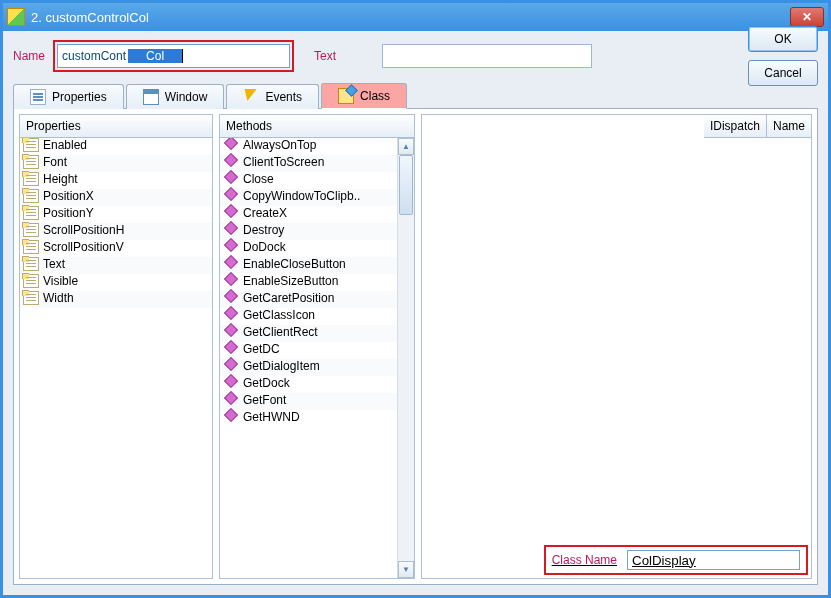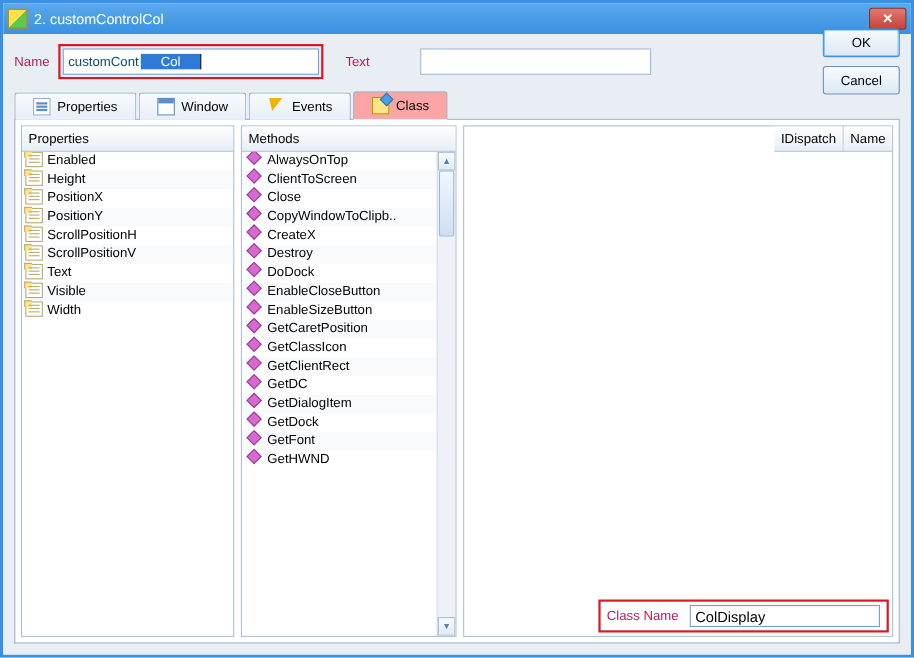--- a/index.html
+++ b/index.html
@@ -56,21 +56,21 @@
   .scrollbar { position:absolute; right:0; top:0; bottom:0; width:17px; background:#eef2f6; border-left:1px solid #d4dee9; display:flex; flex-direction:column; }
   .scroll-btn { height:17px; background:linear-gradient(#f7fbfe,#e0eaf3); border:1px solid #aebfd4; display:flex; align-items:center; justify-content:center; font-size:8px; color:#5b7fa6; cursor:pointer; }
   .scroll-track { flex:1; position:relative; }
   .scroll-thumb { position:absolute; left:1px; right:1px; top:0; height:60px; background:linear-gradient(#f0f6fc,#cfdff0); border:1px solid #9cb8d9; border-radius:2px; cursor:pointer; }
 
   .colbody { display:flex; flex-direction:column; height:100%;align-items:flex-end; }
   .colheaders { display:flex; }
   .colheaders .listhead { flex:1; border-right:1px solid #aebfd4; }
   .colgrid { flex:1; background:#fff; position:relative; }
   .colgrid-lines { position:absolute; inset:0; background:repeating-linear-gradient(#fff 0 17px, #f8fafc 17px 18px); }
-  .classname-bar { display:flex; align-items:center; height:30px; border:2px solid #d61a23; margin:3px; padding:2px 6px; gap:10px; }
+  .classname-bar { display:flex; align-items:center; height:30px; border:2px solid #d61a23; margin:3px; padding:2px 6px; gap:10px;text-decoration:underline; }
   .classname-input { border:1px solid #7a9ecd; background:#fff; width:173px; height:20px; padding:2px 4px; }
 </style>
 </head>
 <body>
 
 <div class="win-frame">
   <div class="titlebar">
     <span class="title-icon"></span>
     <span class="title-text">2. customControlCol</span>
     <div class="close-btn">
@@ -126,20 +126,24 @@
 
       <div class="listpanel proplist">
         <div class="listhead">Properties</div>
         <div class="listbody" id="props-body">
             <div class="row">
               <span class="prop-icon"></span>
               <span>Enabled</span>
             </div>
             <div class="row">
               <span class="prop-icon"></span>
+              <span>Font</span>
+            </div>
+            <div class="row">
+              <span class="prop-icon"></span>
               <span>Height</span>
             </div>
             <div class="row">
               <span class="prop-icon"></span>
               <span>PositionX</span>
             </div>
             <div class="row">
               <span class="prop-icon"></span>
               <span>PositionY</span>
             </div>

